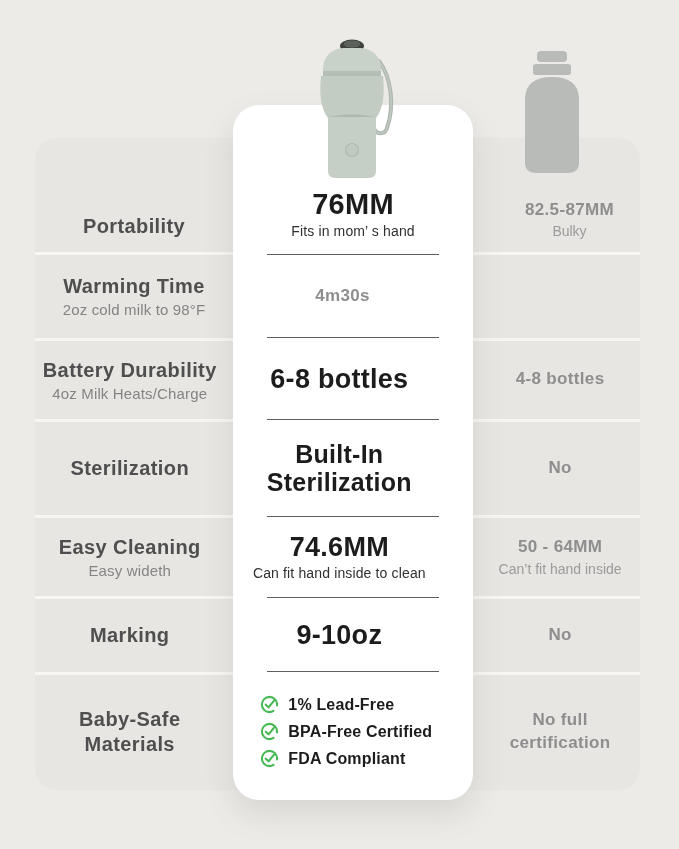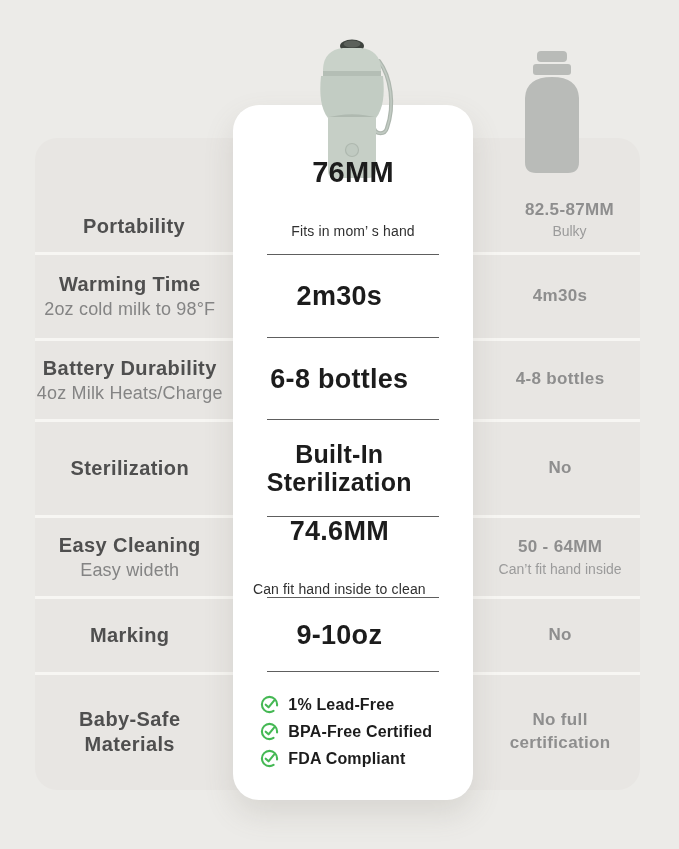--- a/index.html
+++ b/index.html
@@ -34,27 +34,27 @@
   
   .product-ours{position:absolute;left:311px;top:37px;z-index:3;}
   .product-comp{position:absolute;left:523px;top:50px;z-index:2;}
 
   
   .row{
     position:absolute;left:35px;width:605px;display:flex;z-index:4;
   }
   .col{display:flex;flex-direction:column;align-items:center;justify-content:center;text-align:center;}
   .col-feat{width:198px;}
-  .col-ours{width:240px;gap:32px;}
+  .col-ours{width:240px;}
   .col-comp{width:167px;padding-left:26px;}
   .row-first .col{justify-content:flex-end;padding-bottom:14px;box-sizing:border-box;}
 
   .feat-title{font-weight:700;font-size:20px;color:#4F4F4F;letter-spacing:.02em;line-height:1.25;}
   .feat-title.narrow{max-width:120px;}
-  .feat-sub{font-size:18px;color:#848484;letter-spacing:.01em;margin-top:2px;}
+  .feat-sub{font-size:15px;color:#848484;letter-spacing:.01em;margin-top:2px;}
 
   .ours-val{font-weight:700;font-size:27px;color:#1C1C1C;letter-spacing:.01em;line-height:1.12;max-width:205px;}
   .ours-sub{font-size:14px;color:#303030;margin-top:3px;letter-spacing:.01em;}
 
   .comp-val{font-weight:700;font-size:17px;color:#8E8E8E;letter-spacing:.02em;line-height:1.3;}
   .comp-val.narrow{max-width:128px;}
   .comp-sub{font-size:14px;color:#9B9B9B;margin-top:2px;}
 
   
   .checklist{display:flex;flex-direction:column;gap:8px;align-items:flex-start;margin-left:14px;}
@@ -121,23 +121,20 @@
     <div class="col col-comp">
       <div class="comp-val">82.5-87MM</div>
       <div class="comp-sub">Bulky</div>
     </div>
   </div>
 
   <div class="row" style="top:253px;height:86px">
     <div class="col col-feat">
       <div class="feat-title">Warming Time</div>
       <div class="feat-sub">2oz cold milk to 98°F</div>
-    </div>
-    <div class="col col-ours">
-      <div class="ours-val">2m30s</div>
     </div>
     <div class="col col-comp">
       <div class="comp-val">4m30s</div>
     </div>
   </div>
 
   <div class="row" style="top:339px;height:81px">
     <div class="col col-feat">
       <div class="feat-title">Battery Durability</div>
       <div class="feat-sub">4oz Milk Heats/Charge</div>

